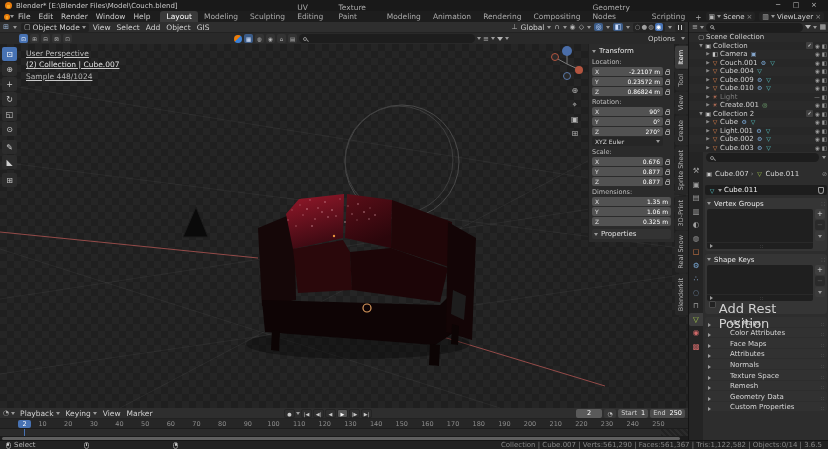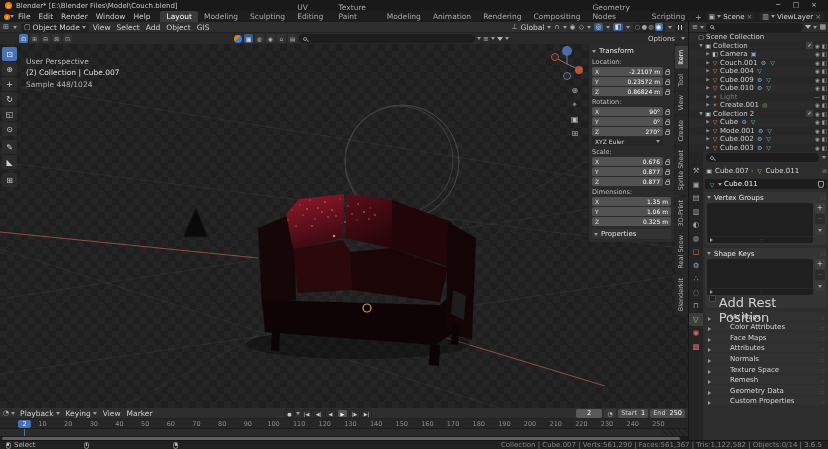--- a/index.html
+++ b/index.html
@@ -60,21 +60,21 @@
           padding:0 4px; gap:3px; }
   .mag { width:4px; height:4px; border:1px solid #8a8a8a; border-radius:50%; position:relative; flex:0 0 auto; }
   .mag::after { content:""; position:absolute; width:3px; height:1px; background:#8a8a8a;
                 transform:rotate(45deg); right:-2.5px; bottom:-1px; }
   .funnel { width:0; height:0; border-left:3px solid transparent; border-right:3px solid transparent;
             border-top:4px solid #b5b5b5; }
 
   .canvas { position:absolute; top:22px; left:0; width:688px; height:364px;
             background:repeating-conic-gradient(#252525 0% 25%, #1f1f1f 25% 50%) 0 0 / 14px 14px; overflow:hidden; }
   .scene-svg { position:absolute; inset:0; }
-  .ovl { position:absolute; left:26px; top:12px; line-height:1.5; }
+  .ovl { position:absolute; left:26px; top:4px; line-height:1.5;text-decoration:underline; }
   .ovl .l1 { font-size:7.5px; color:#bdbdbd; }
   .ovl .l2 { font-size:7.5px; color:#e2e2e2; }
   .ovl .l3 { font-size:7.5px; color:#b5b5b5; }
   .ltools { position:absolute; left:2px; top:3px; display:flex; flex-direction:column; gap:1px; }
   .ltool { width:15px; height:14px; background:rgba(45,45,45,.88); border-radius:2px; display:flex;
            align-items:center; justify-content:center; font-size:8px; color:#cfcfcf; }
   .ltool.active { background:#4772b3; color:#fff; }
   .ltool.gap { margin-top:3px; }
   .nav-stack { position:absolute; left:571px; top:42px; display:flex; flex-direction:column; gap:5px;
                font-size:8px; color:#b9b9b9; text-align:center; }
@@ -120,21 +120,21 @@
             line-height:7px; text-align:center; }
   .togl { font-size:5.5px; color:#9f9f9f; }
 
   .properties { position:absolute; top:130px; left:0; width:140px; height:288px; background:#2d2d2d; }
   .ptabs { position:absolute; left:0; top:0; width:14px; height:288px; background:#242424;
            display:flex; flex-direction:column; align-items:stretch; padding-top:12px; }
   .ptab { height:13.5px; display:flex; align-items:center; justify-content:center; font-size:7.5px; }
   .ptab.active { background:#3d3d3d; border-radius:2px 0 0 2px; }
   .pcontent { position:absolute; left:14px; top:0; width:126px; height:288px; padding:0 2px; }
   .phdr { display:flex; align-items:center; height:11px; gap:3px; padding:0 1px; font-size:7px; }
-  .bcrumb { display:flex; align-items:center; gap:2px; height:15px; font-size:7px; color:#d5d5d5; }
+  .bcrumb { display:flex; align-items:center; gap:2px; height:21px; font-size:7px; color:#d5d5d5; }
   .namef { display:flex; align-items:center; gap:2px; background:#1d1d1d; border-radius:2px; height:10px;
            padding:0 3px; margin:1px 0 3px; font-size:7px; color:#efefef; }
   .shield { width:6px; height:7px; border:1px solid #9a9a9a; border-radius:1px 1px 50% 50%; margin-left:auto; }
   .panel { background:#353535; border-radius:3px; margin-bottom:3px; padding:1px 2px 2px; }
   .panel-h { display:flex; align-items:center; height:9px; gap:3px; font-size:7px; color:#e6e6e6; }
   .pdots { margin-left:auto; color:#707070; font-size:6px; }
   .panel-body { display:flex; gap:2px; margin-top:1px; }
   .uilist { flex:1; background:#1f1f1f; border-radius:2px; position:relative; }
   .uilist-footer { position:absolute; bottom:0; left:0; right:0; height:7px; display:flex; align-items:center;
                    padding:0 3px; color:#6f6f6f; font-size:5px; border-top:1px solid #292929; }
@@ -706,21 +706,21 @@
               <span class="oicon c-cyan">▽</span>
             </span>
             <span class="oright">
               <span class="togl">◉</span>
               <span class="togl">◧</span>
             </span>
           </div>
           <div class="orow" style="background: rgb(39, 39, 39); padding-left: 16px;">
             <span class="ocaret">▶</span>
             <span class="oicon c-orange">▽</span>
-            <span class="olabel">Mode.001</span>
+            <span class="olabel">Light.001</span>
             <span class="oextras">
               <span class="oicon c-blue">⚙</span>
               <span class="oicon c-cyan">▽</span>
             </span>
             <span class="oright">
               <span class="togl">◉</span>
               <span class="togl">◧</span>
             </span>
           </div>
           <div class="orow" style="background: rgb(42, 42, 42); padding-left: 16px;">

